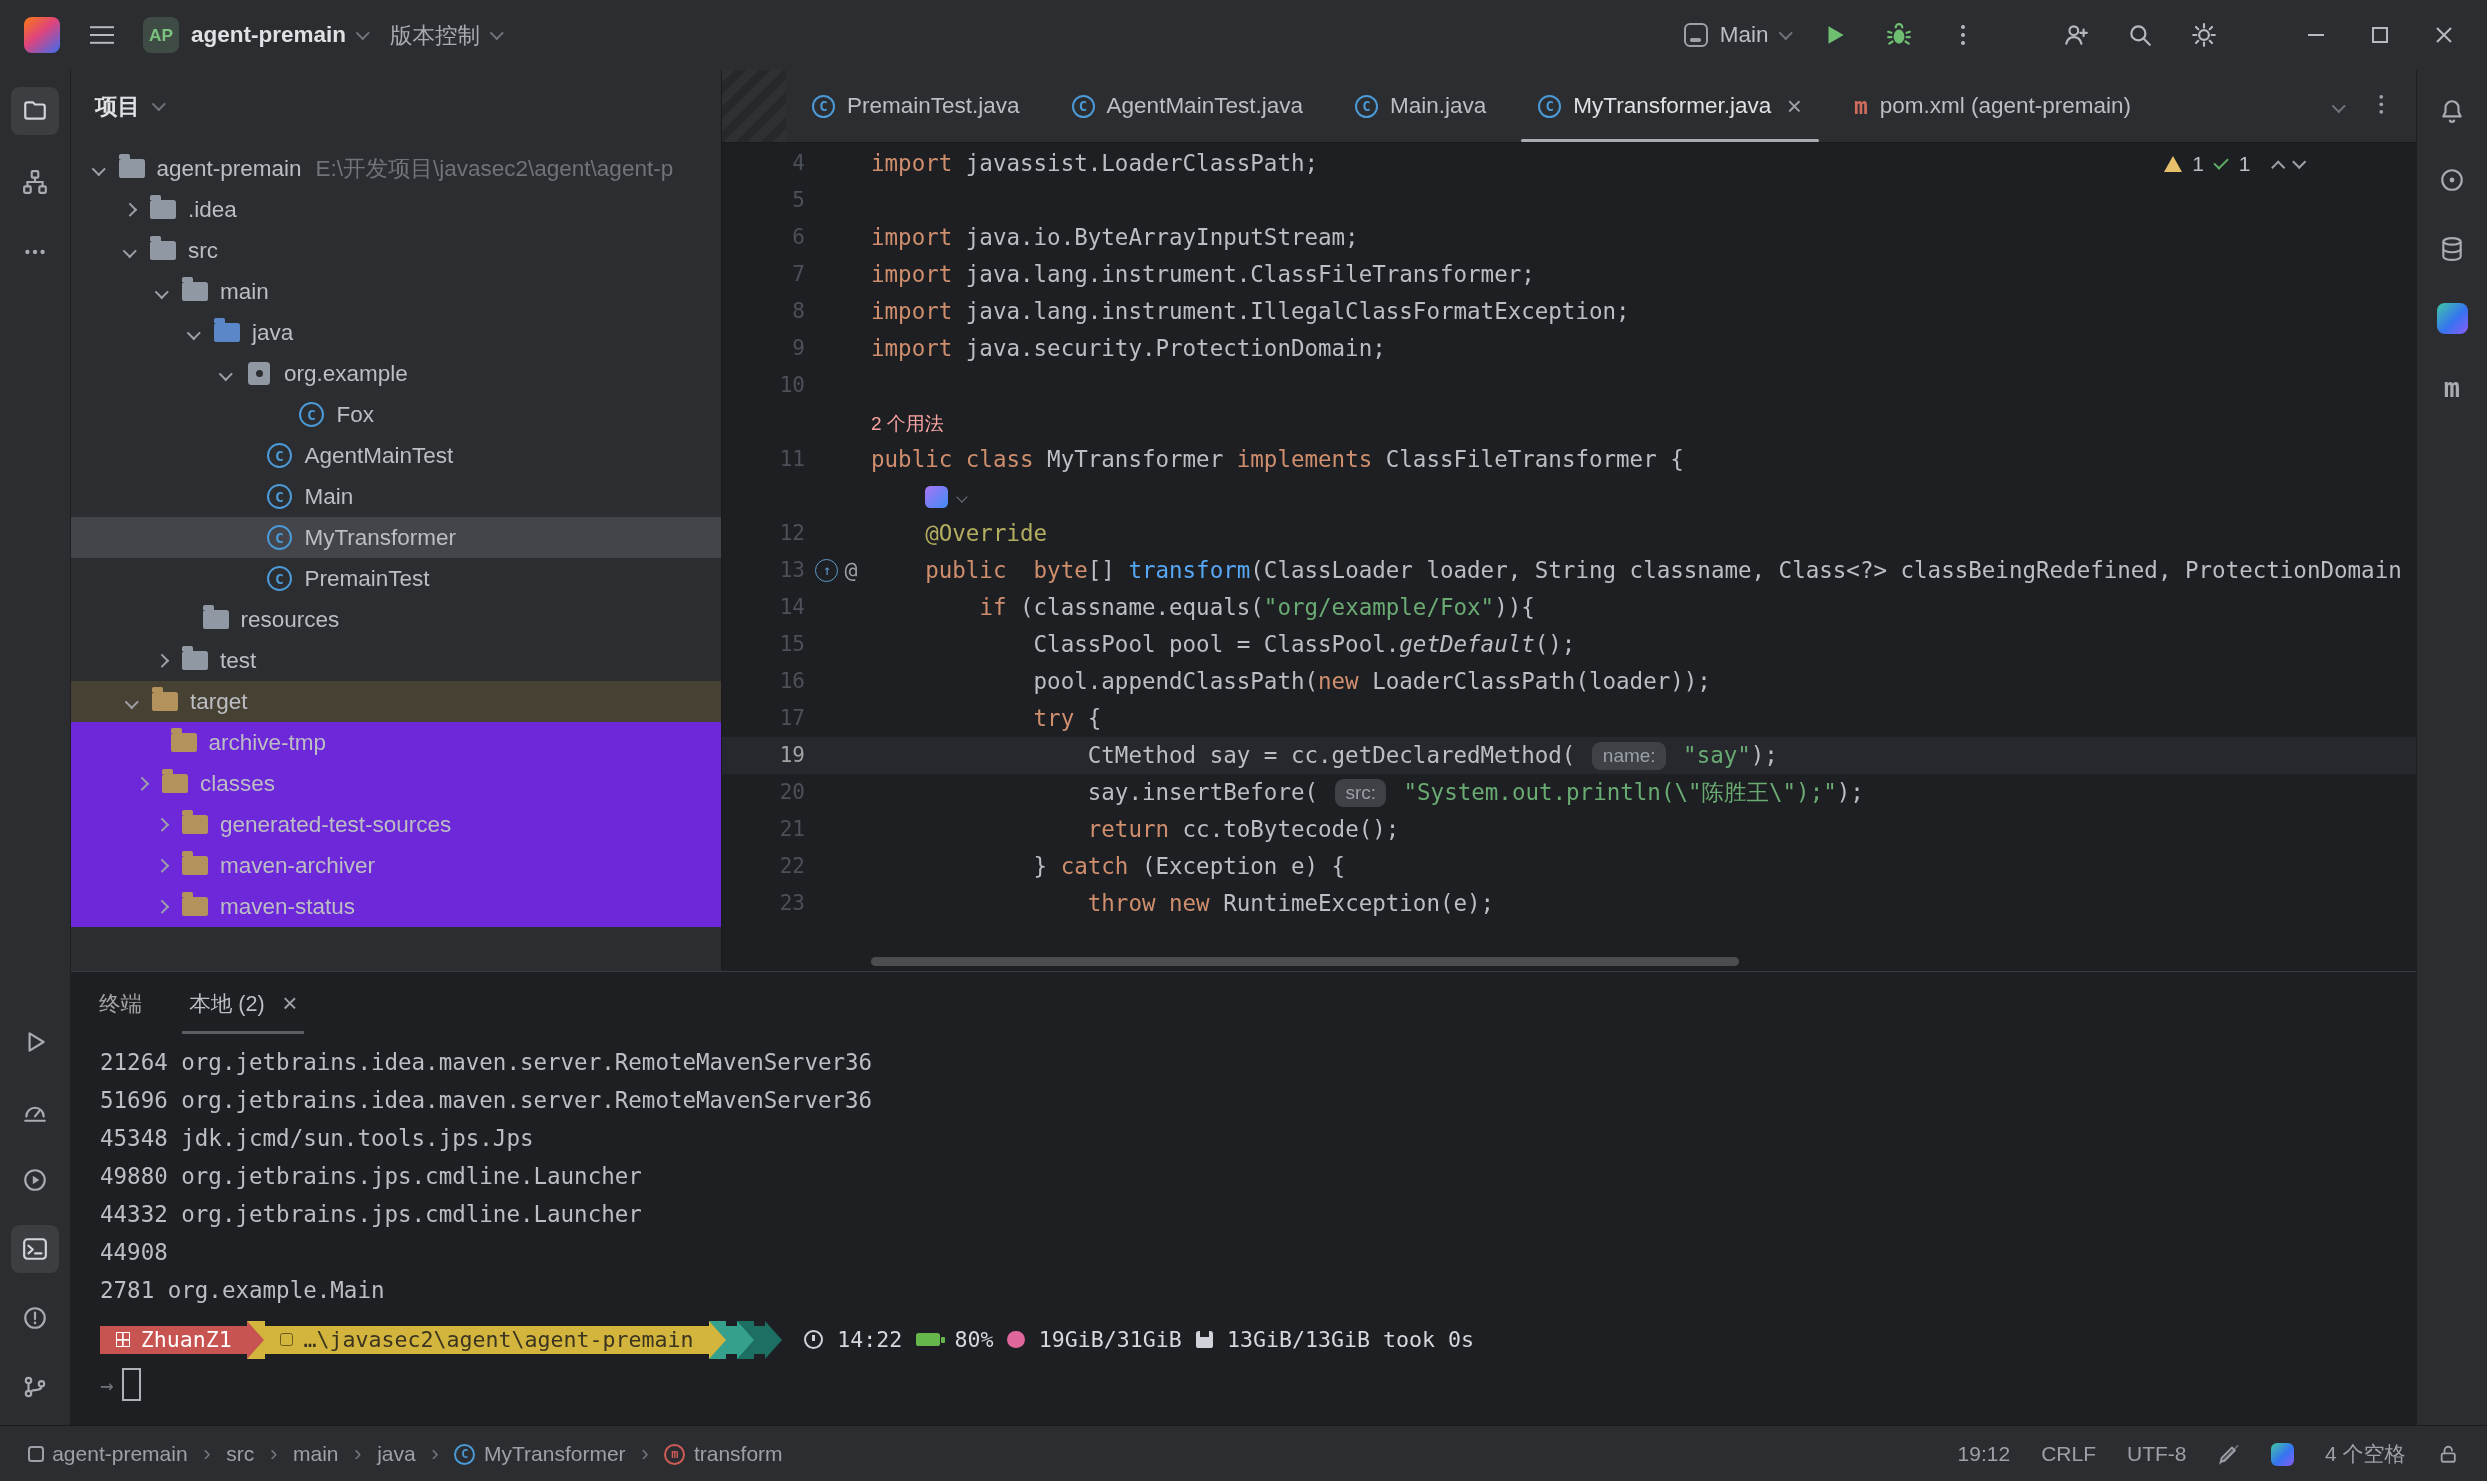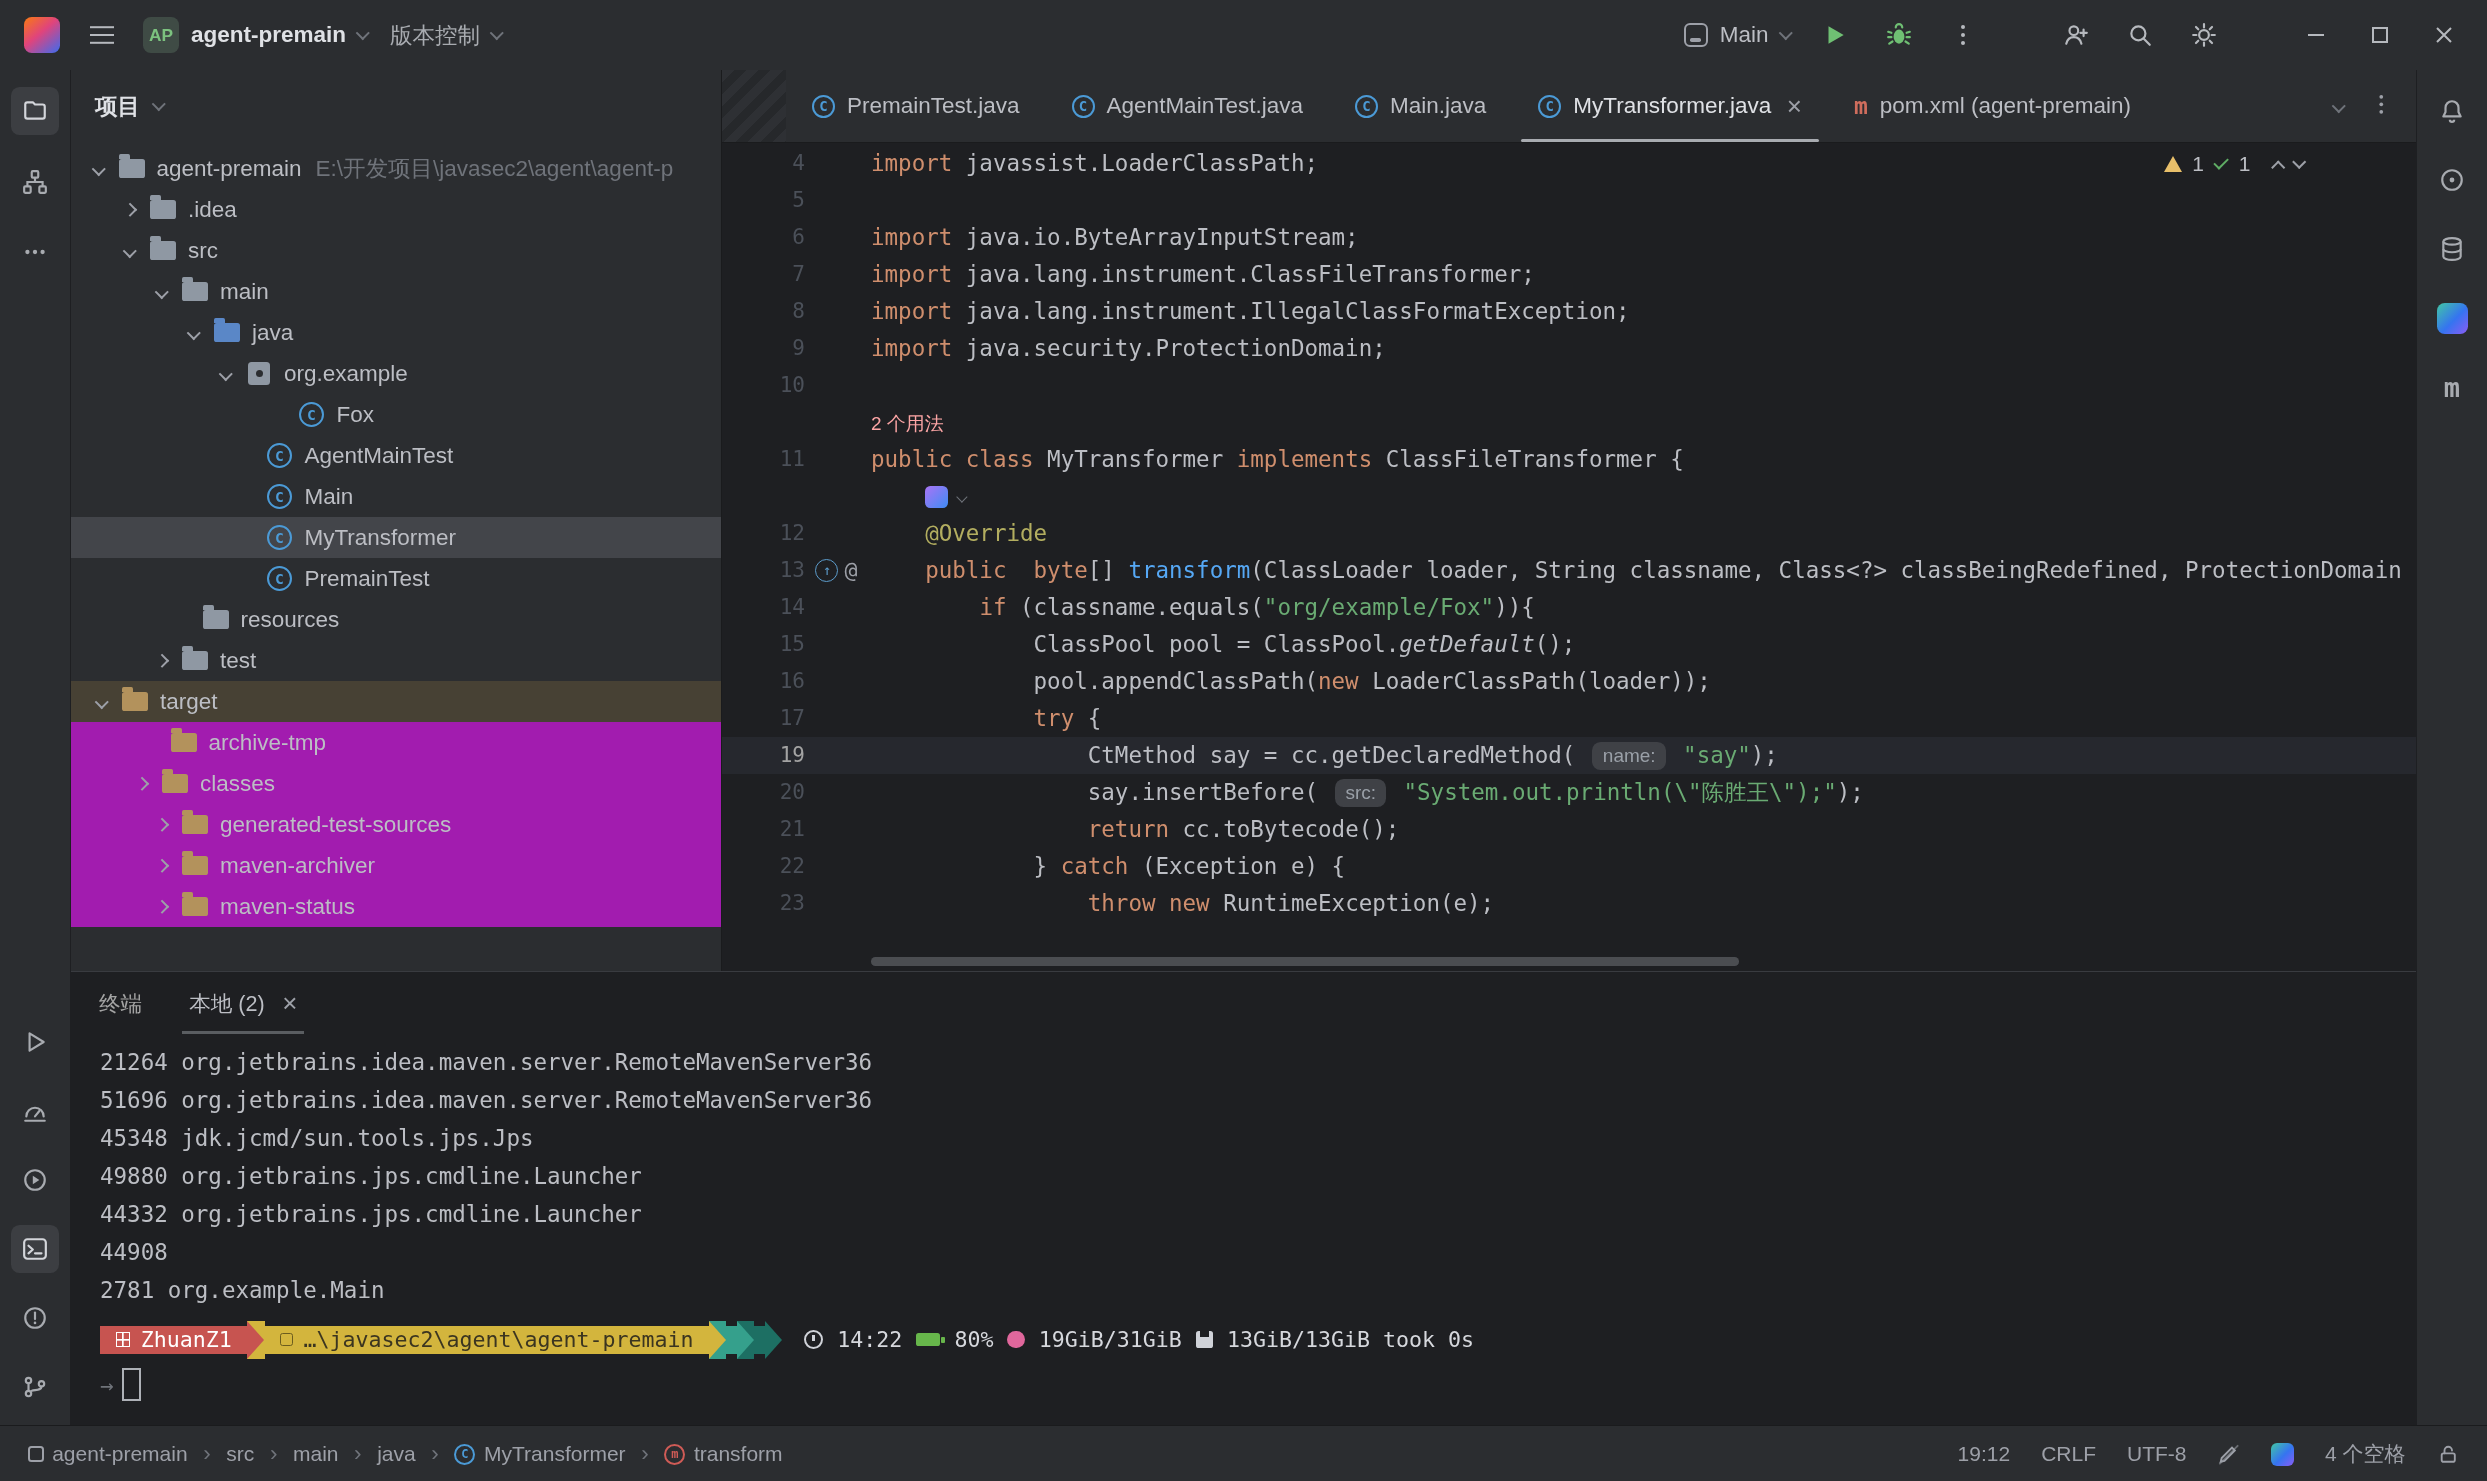--- a/index.html
+++ b/index.html
@@ -37,21 +37,21 @@
 
 .center{flex:1;display:flex;flex-direction:column;min-width:0;border-left:0.9px solid #1e1f22;border-right:0.9px solid #1e1f22}
 .upper{display:flex;height:901px;flex:0 0 901px;min-height:0}
 
 
 .project{width:651px;flex:0 0 651px;background:#2b2d30;display:flex;flex-direction:column;min-height:0;border-right:0.9px solid #1a1b1d}
 .proj-head{height:73px;flex:0 0 73px;display:flex;align-items:center;gap:14px;padding:0 24px;color:#dfe1e5;font-size:22.5px;font-weight:bold}
 .tree{flex:1;overflow:hidden;font-size:22.5px;padding-top:5.2px}
 .tree-row{height:41px;display:flex;align-items:center;white-space:nowrap;overflow:hidden}
 .tree-row.sel{background:#43454a}
-.tree-row.exc{background:#a21caf}
+.tree-row.exc{background:#6d28d9}
 .tree-row.excroot{background:#474134}
 .t-chev{width:9.5px;height:9.5px;border-right:2.2px solid #9da0a8;border-bottom:2.2px solid #9da0a8;margin-right:14px;flex:0 0 auto}
 .t-chev.down{transform:rotate(45deg)}
 .t-chev.right{transform:rotate(-45deg)}
 .t-ic{width:29px;flex:0 0 29px;margin-right:10.4px;display:flex;justify-content:center;align-items:center}
 .fold{width:26px;height:19px;border-radius:2.6px;background:#8f98a3;position:relative}
 .fold::before{content:"";position:absolute;top:-5.2px;left:0;width:11.2px;height:5.2px;border-radius:1.7px 1.7px 0 0;background:inherit}
 .fold.blue{background:#5a87c7}
 .fold.exc{background:#b3925c}
 .pkg{width:22.5px;height:22.5px;border-radius:3.5px;background:#8f98a3;position:relative}
@@ -382,21 +382,21 @@
                 </span>
                 <span class="t-label">resources</span>
               </div>
               <div class="tree-row" style="padding-left: 86px;">
                 <span class="t-chev right"></span>
                 <span class="t-ic">
                   <span class="fold"></span>
                 </span>
                 <span class="t-label">test</span>
               </div>
-              <div class="tree-row excroot" style="padding-left: 26px;">
+              <div class="tree-row excroot" style="padding-left: 56px;">
                 <span class="t-chev down"></span>
                 <span class="t-ic">
                   <span class="fold exc"></span>
                 </span>
                 <span class="t-label">target</span>
               </div>
               <div class="tree-row exc" style="padding-left: 98px;">
                 <span class="t-ic">
                   <span class="fold exc"></span>
                 </span>

